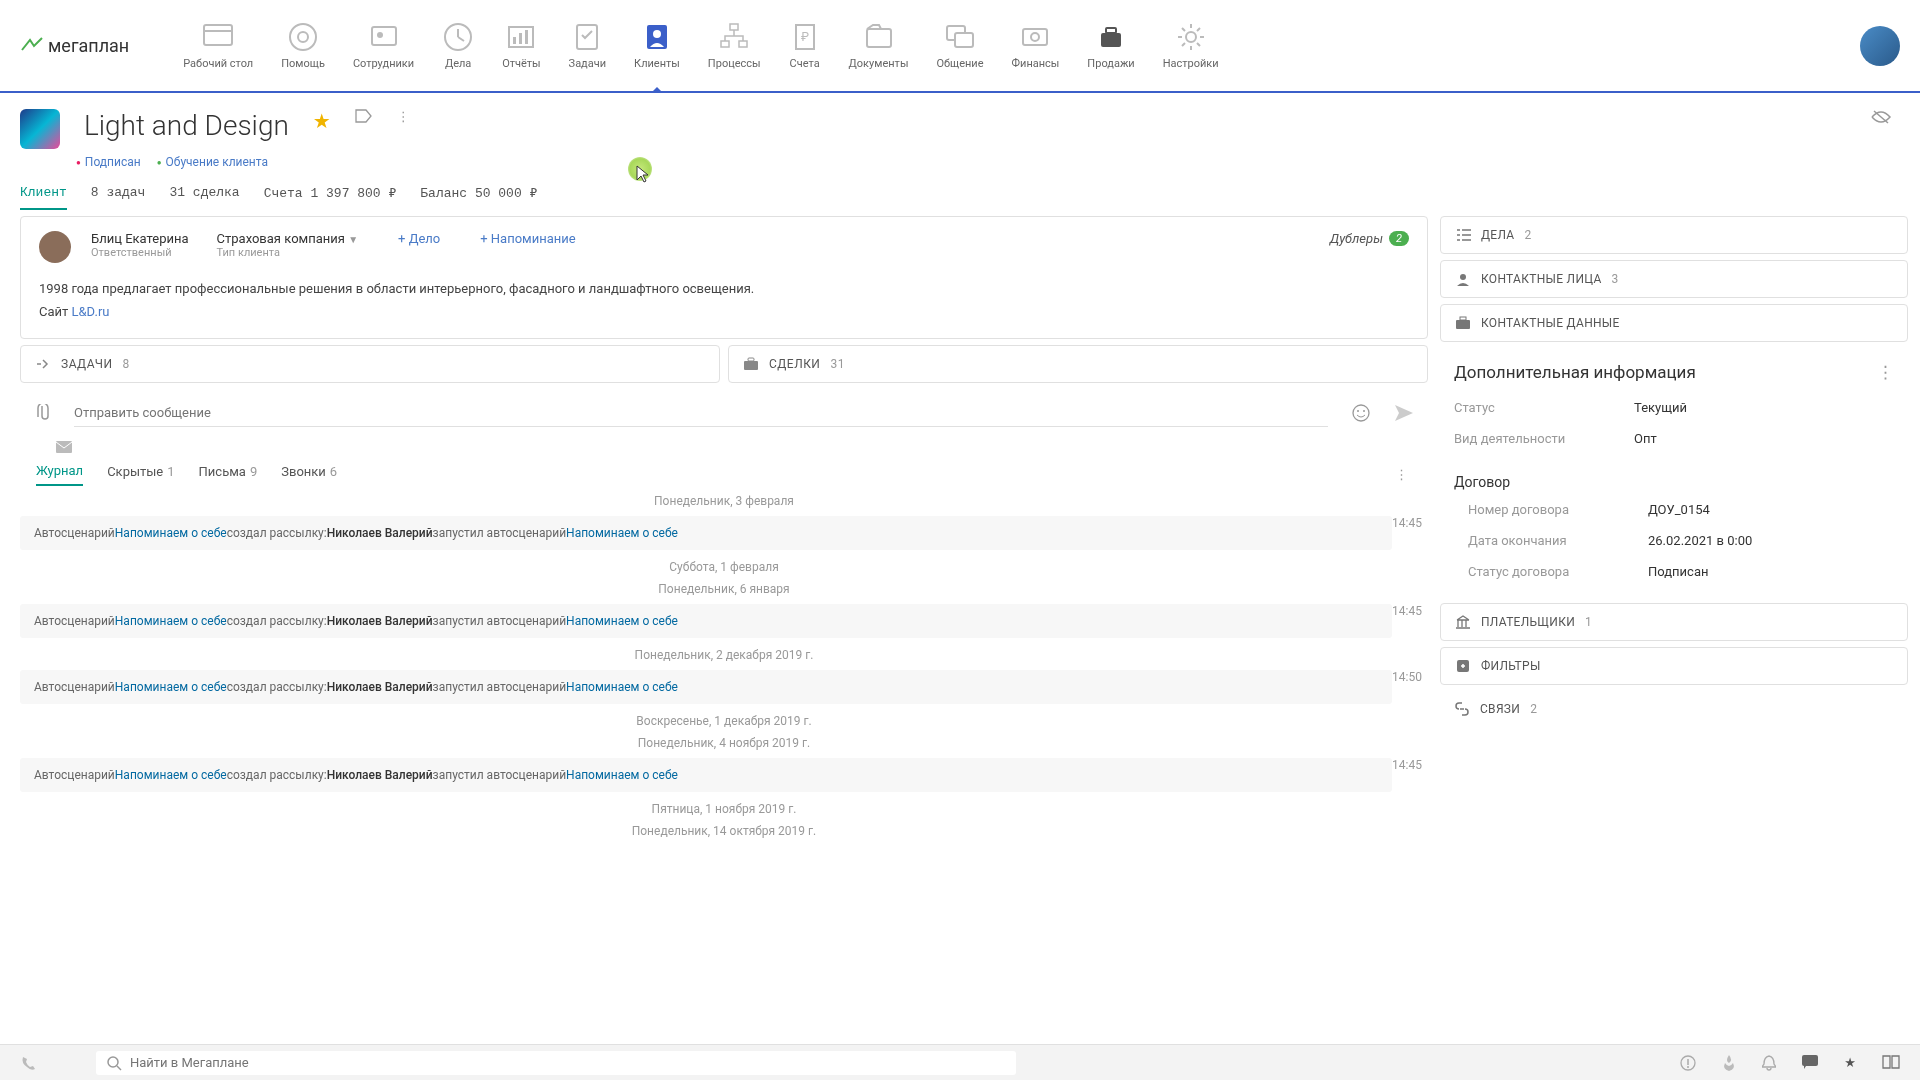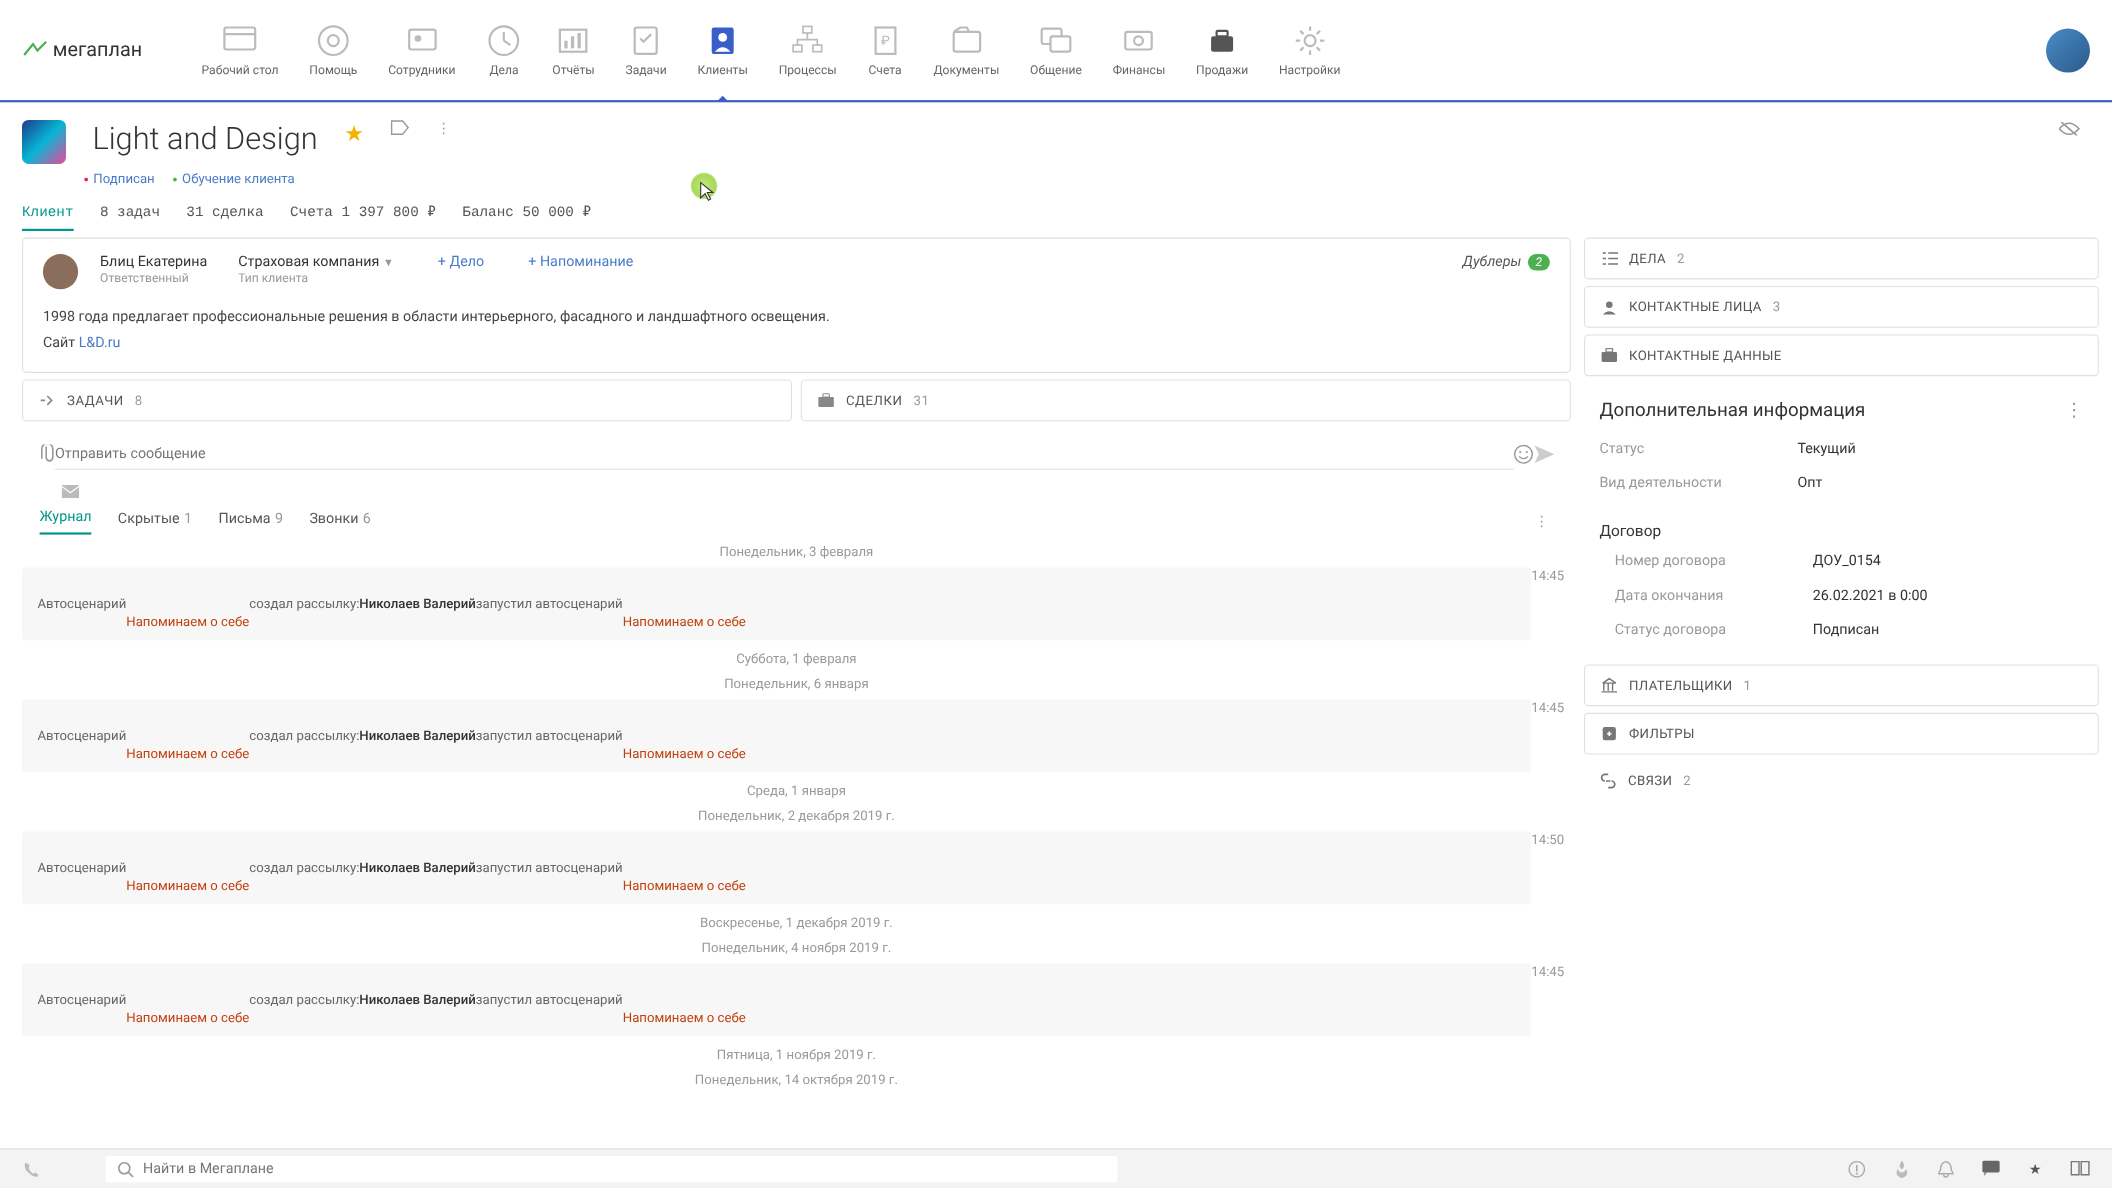--- a/index.html
+++ b/index.html
@@ -40,33 +40,33 @@
 .type-value { font-size:13px; color:#333; }
 .type-label { font-size:11px; color:#999; }
 .action-link { color:#4a7bc7; font-size:13px; cursor:pointer; margin-left:20px; }
 .duplicates { margin-left:auto; display:flex; align-items:center; gap:6px; color:#555; font-size:13px;font-style:italic; }
 .badge-green { background:#4caf50; color:#fff; border-radius:10px; padding:1px 7px; font-size:11px; }
 .desc { margin-top:14px; font-size:13px; color:#444; line-height:1.8; }
 .desc a { color:#4a7bc7; text-decoration:none; }
 .twin-row { display:flex; gap:8px; margin:6px 12px 0 20px; }
 .twin-card { flex:1; border:1px solid #e0e0e0; border-radius:4px; padding:10px 14px; display:flex; align-items:center; gap:10px; font-size:12px; color:#555; letter-spacing:0.5px; }
 .twin-count { color:#999; }
-.compose { margin:6px 12px 0 20px; padding:10px 14px; display:flex; align-items:center; gap:0; }
+.compose { margin:6px 12px 0 20px; padding:10px 14px; display:flex; align-items:center; gap:24px; }
 .compose-input { flex:1; border:none; border-bottom:1px solid #e0e0e0; padding:6px 0; font-size:13px; outline:none; color:#999; }
 .icon-gray { color:#aaa; cursor:pointer; }
 .mail-indent { margin-left:56px; margin-top:4px; margin-bottom:8px; }
 .journal-tabs { display:flex; gap:24px; margin:10px 12px 0 36px; font-size:13px; align-items:center; }
 .jtab { cursor:pointer; color:#555; padding-bottom:6px; }
 .jtab.active { color:#009688; border-bottom:2px solid #009688; }
 .jtab .cnt { color:#999; margin-left:4px; }
 .jtab-more { margin-left:auto; margin-right:20px; color:#999; cursor:pointer; }
 .feed { margin:8px 12px 0 20px; }
 .feed-date { text-align:center; font-size:12px; color:#999; margin:8px 0; }
 .feed-row { background:#f7f7f7; padding:10px 14px; border-radius:3px; display:flex; align-items:center; font-size:12px; color:#666; margin-bottom:2px; }
-.feed-row .lk { color:#c2410c;margin-top:32px; }
+.feed-row .lk { color:#0369a1; }
 .feed-row .b { color:#333; font-weight:500; }
 .feed-time { margin-left:auto; color:#999; font-size:12px; padding-right:6px; text-align:right; }
 .feed-item { display:flex; align-items:flex-start; }
 .feed-body { flex:1; }
 .right-col { width:480px; flex-shrink:0; padding:6px 12px 0 0; overflow-y:auto; }
 .r-card { border:1px solid #e0e0e0; border-radius:4px; padding:10px 14px; margin-bottom:6px; display:flex; align-items:center; gap:10px; font-size:12px; letter-spacing:0.3px; color:#555; }
 .r-card .cnt { color:#999; }
 .r-section { margin-bottom:6px; }
 .r-section-head { font-size:17px; color:#333; padding:14px 14px 10px; display:flex; align-items:center; }
 .r-fields { padding:0 14px 10px; }
@@ -355,21 +355,20 @@
           <div class="feed-time">14:45</div>
         </div>
         <div class="feed-date">Суббота, 1 февраля</div>
         <div class="feed-date">Понедельник, 6 января</div>
         <div class="feed-item">
           <div class="feed-body">
             <div class="feed-row">Автосценарий <span class="lk">Напоминаем о себе</span> создал рассылку:<span class="b">Николаев Валерий</span> запустил автосценарий <span class="lk">Напоминаем о себе</span></div>
           </div>
           <div class="feed-time">14:45</div>
         </div>
-        <div class="feed-date">Среда, 1 января</div>
         <div class="feed-date">Понедельник, 2 декабря 2019 г.</div>
         <div class="feed-item">
           <div class="feed-body">
             <div class="feed-row">Автосценарий <span class="lk">Напоминаем о себе</span> создал рассылку:<span class="b">Николаев Валерий</span> запустил автосценарий <span class="lk">Напоминаем о себе</span></div>
           </div>
           <div class="feed-time">14:50</div>
         </div>
         <div class="feed-date">Воскресенье, 1 декабря 2019 г.</div>
         <div class="feed-date">Понедельник, 4 ноября 2019 г.</div>
         <div class="feed-item">

